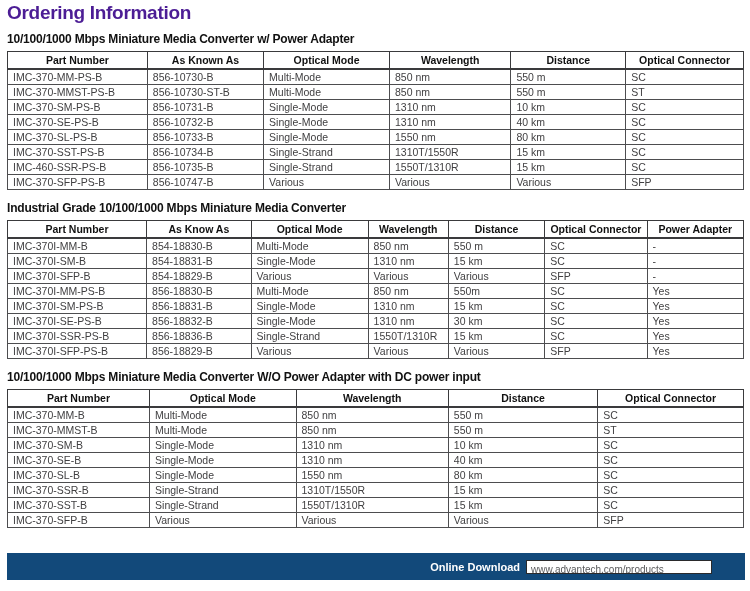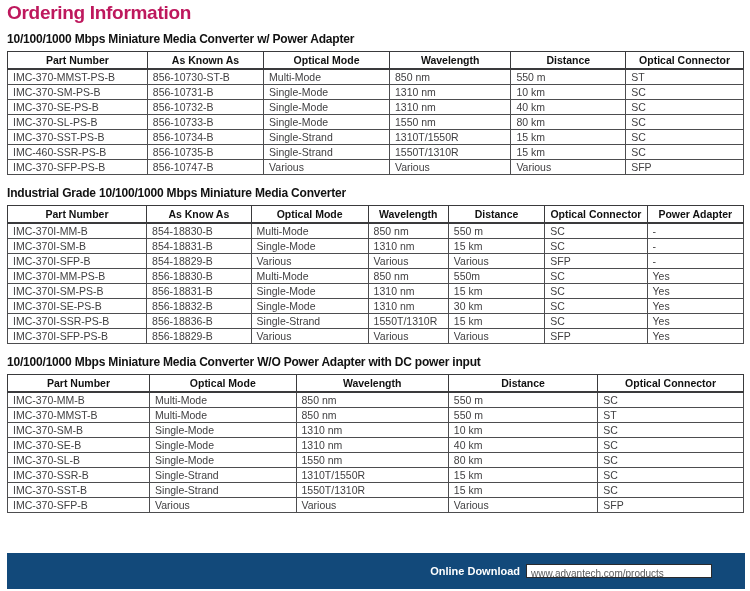--- a/index.html
+++ b/index.html
@@ -7,21 +7,21 @@
   body {
     font-family: "Liberation Sans", sans-serif;
     color: #231f20;
     position: relative;
     height: 591px;
     overflow: hidden;
   }
   .page { padding: 2px 6px 0 7px; }
 
   h1.page-title {
-    color: #be185d;
+    color: #4c1d95;
     font-size: 19px;
     font-weight: bold;
     letter-spacing: -0.3px;
     margin: 0 0 8px 0;
   }
 
   h2.section-title {
     color: #111111;
     font-size: 12px;
     font-weight: bold;
@@ -55,21 +55,21 @@
     white-space: nowrap;
     overflow: hidden;
     height: 14px;
   }
 
   .footer-bar {
     position: absolute;
     left: 7px;
     right: 5px;
     top: 553px;
-    height: 36px;
+    height: 27px;
     background: #12497a;
     display: flex;
     align-items: center;
     justify-content: flex-end;
   }
   .footer-label {
     color: #ffffff;
     font-size: 11px;
     font-weight: bold;
     margin-right: 6px;
@@ -110,20 +110,28 @@
             <th>Part Number</th>
             <th>As Known As</th>
             <th>Optical Mode</th>
             <th>Wavelength</th>
             <th>Distance</th>
             <th>Optical Connector</th>
           </tr>
         </thead>
         <tbody>
           <tr>
+            <td>IMC-370-MM-PS-B</td>
+            <td>856-10730-B</td>
+            <td>Multi-Mode</td>
+            <td>850 nm</td>
+            <td>550 m</td>
+            <td>SC</td>
+          </tr>
+          <tr>
             <td>IMC-370-MMST-PS-B</td>
             <td>856-10730-ST-B</td>
             <td>Multi-Mode</td>
             <td>850 nm</td>
             <td>550 m</td>
             <td>ST</td>
           </tr>
           <tr>
             <td>IMC-370-SM-PS-B</td>
             <td>856-10731-B</td>

